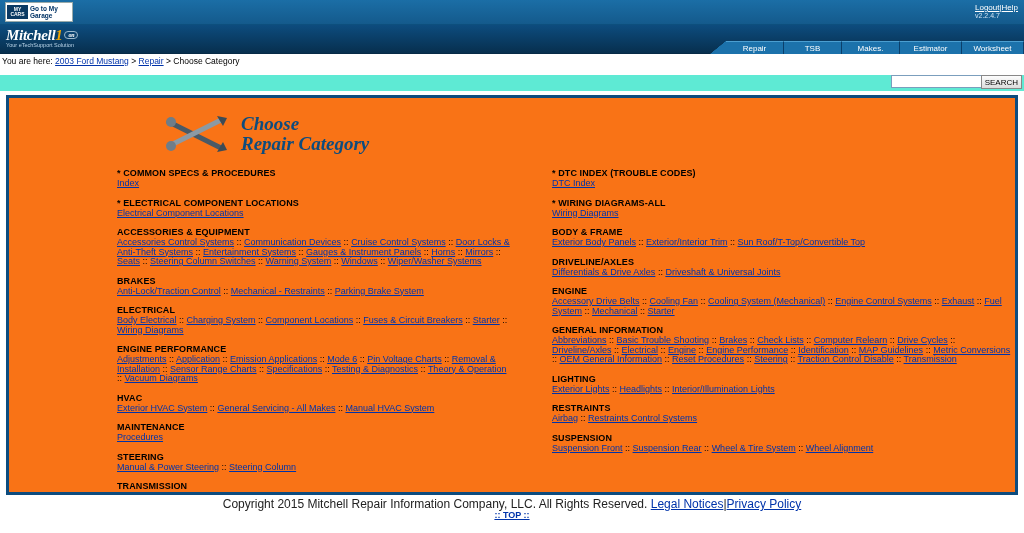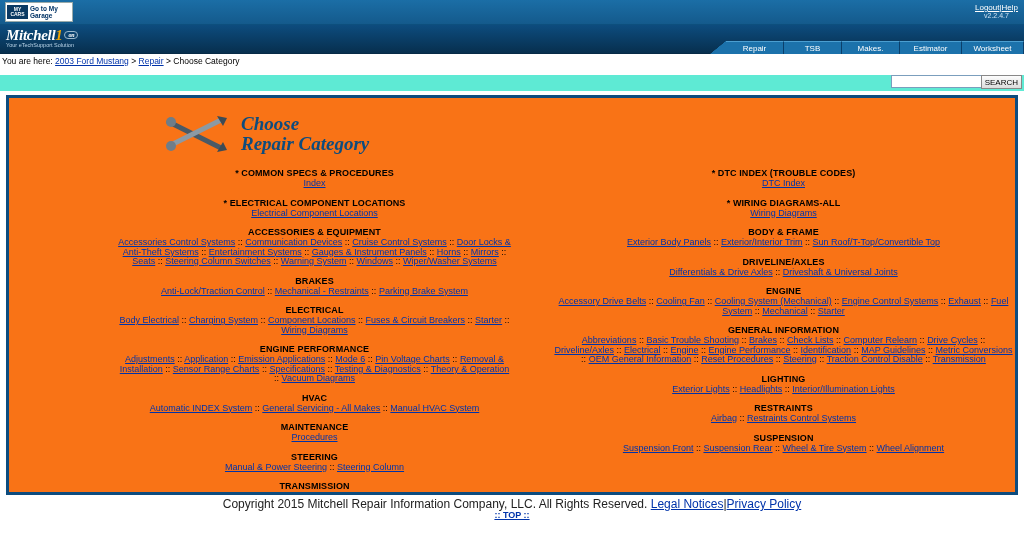--- a/index.html
+++ b/index.html
@@ -44,21 +44,21 @@
   .garage-text {
     font-size: 6.5px;
     line-height: 7px;
     color: #003366;
     font-weight: bold;
     padding-left: 2px;
   }
   .topbar-right {
     position: absolute;
     right: 6px; top: 3px;
-    text-align: center;
+    text-align: left;
     color: #fff;
     font-size: 8px;
   }
   .topbar-right a { color: #ffffff; font-size: 8px; }
   .version { font-size: 7px; color: #cfe3f2; }
 
   
   .brandbar {
     height: 29px;
     background: #0a3f6b;
@@ -173,21 +173,20 @@
     font-style: italic;
     font-weight: bold;
     font-size: 19px;
     color: #0d4c7e;
     line-height: 20px;
   }
 
   .columns {
     display: flex;
     padding: 6px 0 0 0;
-    text-align: center;
   }
   .col {
     width: 50%;
     padding-left: 108px;
   }
   .col.right { padding-left: 40px; }
 
   .group { margin-bottom: 9px; }
   .group-head {
     font-size: 9px;
@@ -310,21 +309,21 @@
           <div class="group">
             <div class="group-head">ELECTRICAL</div>
             <div class="group-links"><a href="#">Body Electrical</a><span class="sep"> :: </span><a href="#">Charging System</a><span class="sep"> :: </span><a href="#">Component Locations</a><span class="sep"> :: </span><a href="#">Fuses &amp; Circuit Breakers</a><span class="sep"> :: </span><a href="#">Starter</a><span class="sep"> :: </span><a href="#">Wiring Diagrams</a></div>
           </div>
           <div class="group">
             <div class="group-head">ENGINE PERFORMANCE</div>
             <div class="group-links"><a href="#">Adjustments</a><span class="sep"> :: </span><a href="#">Application</a><span class="sep"> :: </span><a href="#">Emission Applications</a><span class="sep"> :: </span><a href="#">Mode 6</a><span class="sep"> :: </span><a href="#">Pin Voltage Charts</a><span class="sep"> :: </span><a href="#">Removal &amp; Installation</a><span class="sep"> :: </span><a href="#">Sensor Range Charts</a><span class="sep"> :: </span><a href="#">Specifications</a><span class="sep"> :: </span><a href="#">Testing &amp; Diagnostics</a><span class="sep"> :: </span><a href="#">Theory &amp; Operation</a><span class="sep"> :: </span><a href="#">Vacuum Diagrams</a></div>
           </div>
           <div class="group">
             <div class="group-head">HVAC</div>
-            <div class="group-links"><a href="#">Automatic INDEX System</a><span class="sep"> :: </span><a href="#">General Servicing - All Makes</a><span class="sep"> :: </span><a href="#">Manual HVAC System</a></div>
+            <div class="group-links"><a href="#">Exterior HVAC System</a><span class="sep"> :: </span><a href="#">General Servicing - All Makes</a><span class="sep"> :: </span><a href="#">Manual HVAC System</a></div>
           </div>
           <div class="group">
             <div class="group-head">MAINTENANCE</div>
             <div class="group-links"><a href="#">Procedures</a></div>
           </div>
           <div class="group">
             <div class="group-head">STEERING</div>
             <div class="group-links"><a href="#">Manual &amp; Power Steering</a><span class="sep"> :: </span><a href="#">Steering Column</a></div>
           </div>
           <div class="group">

